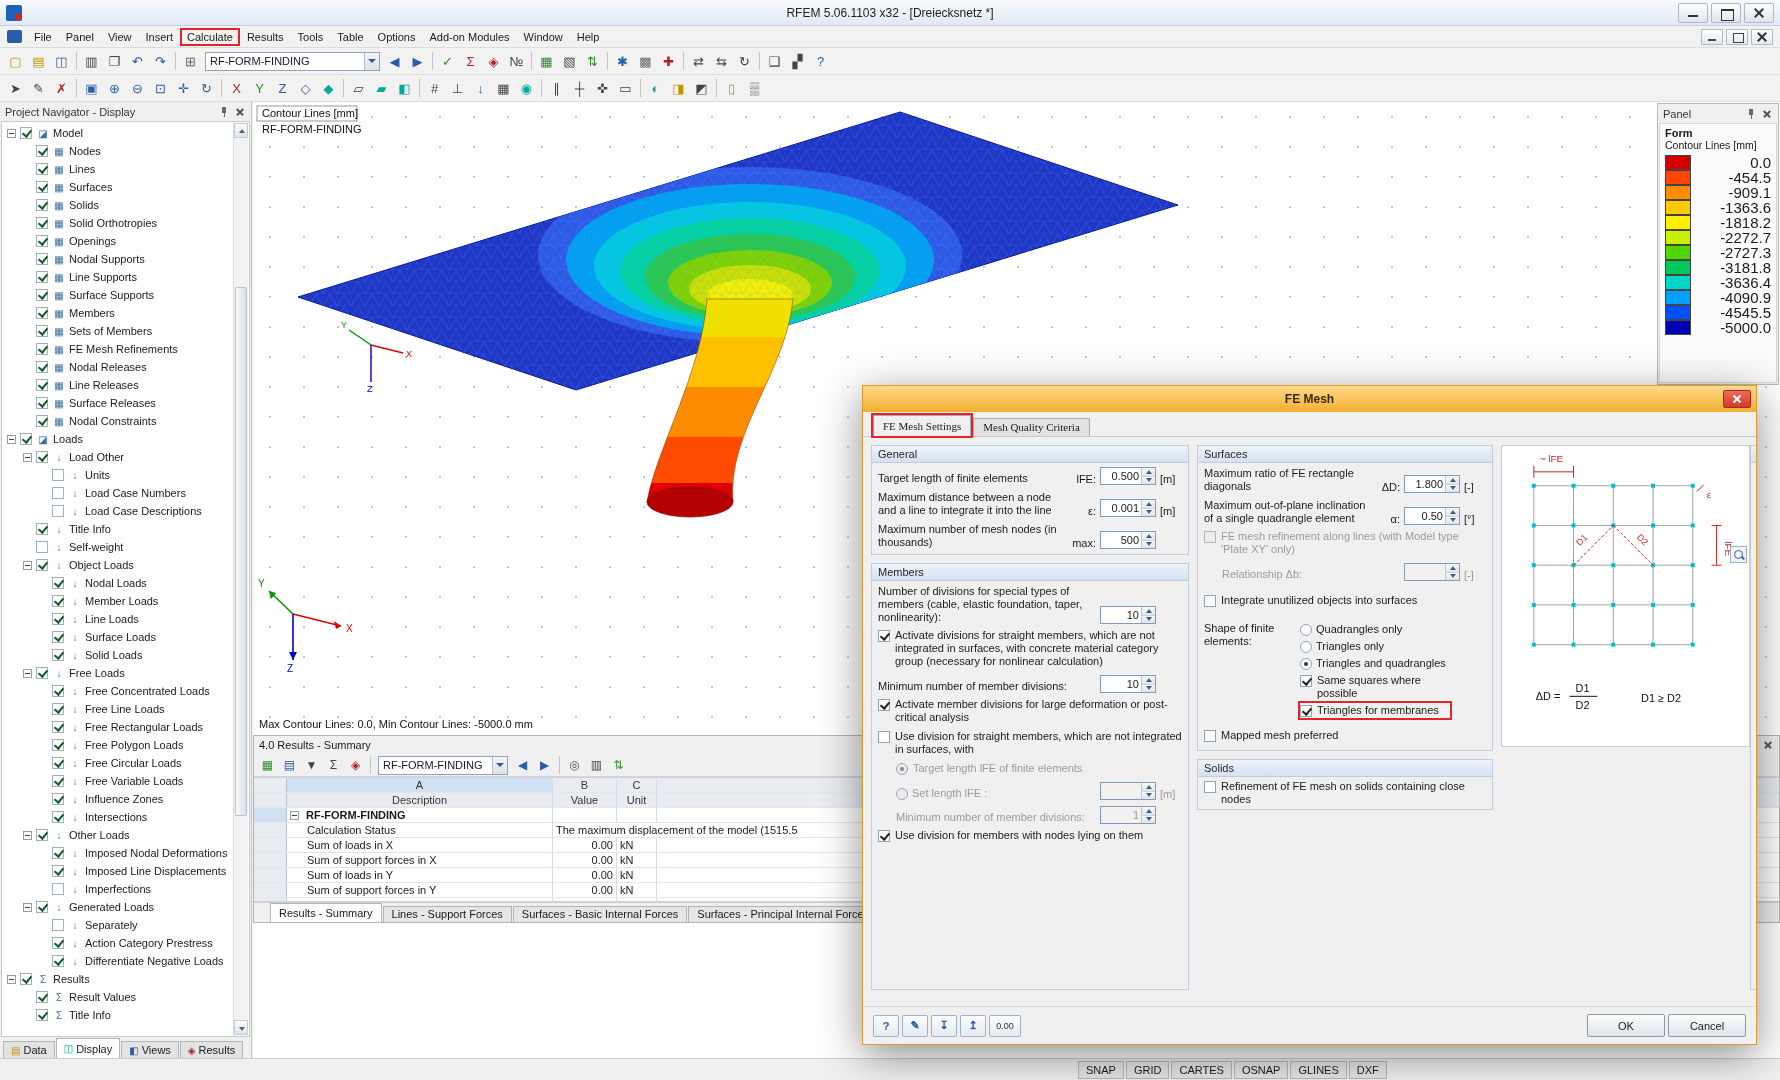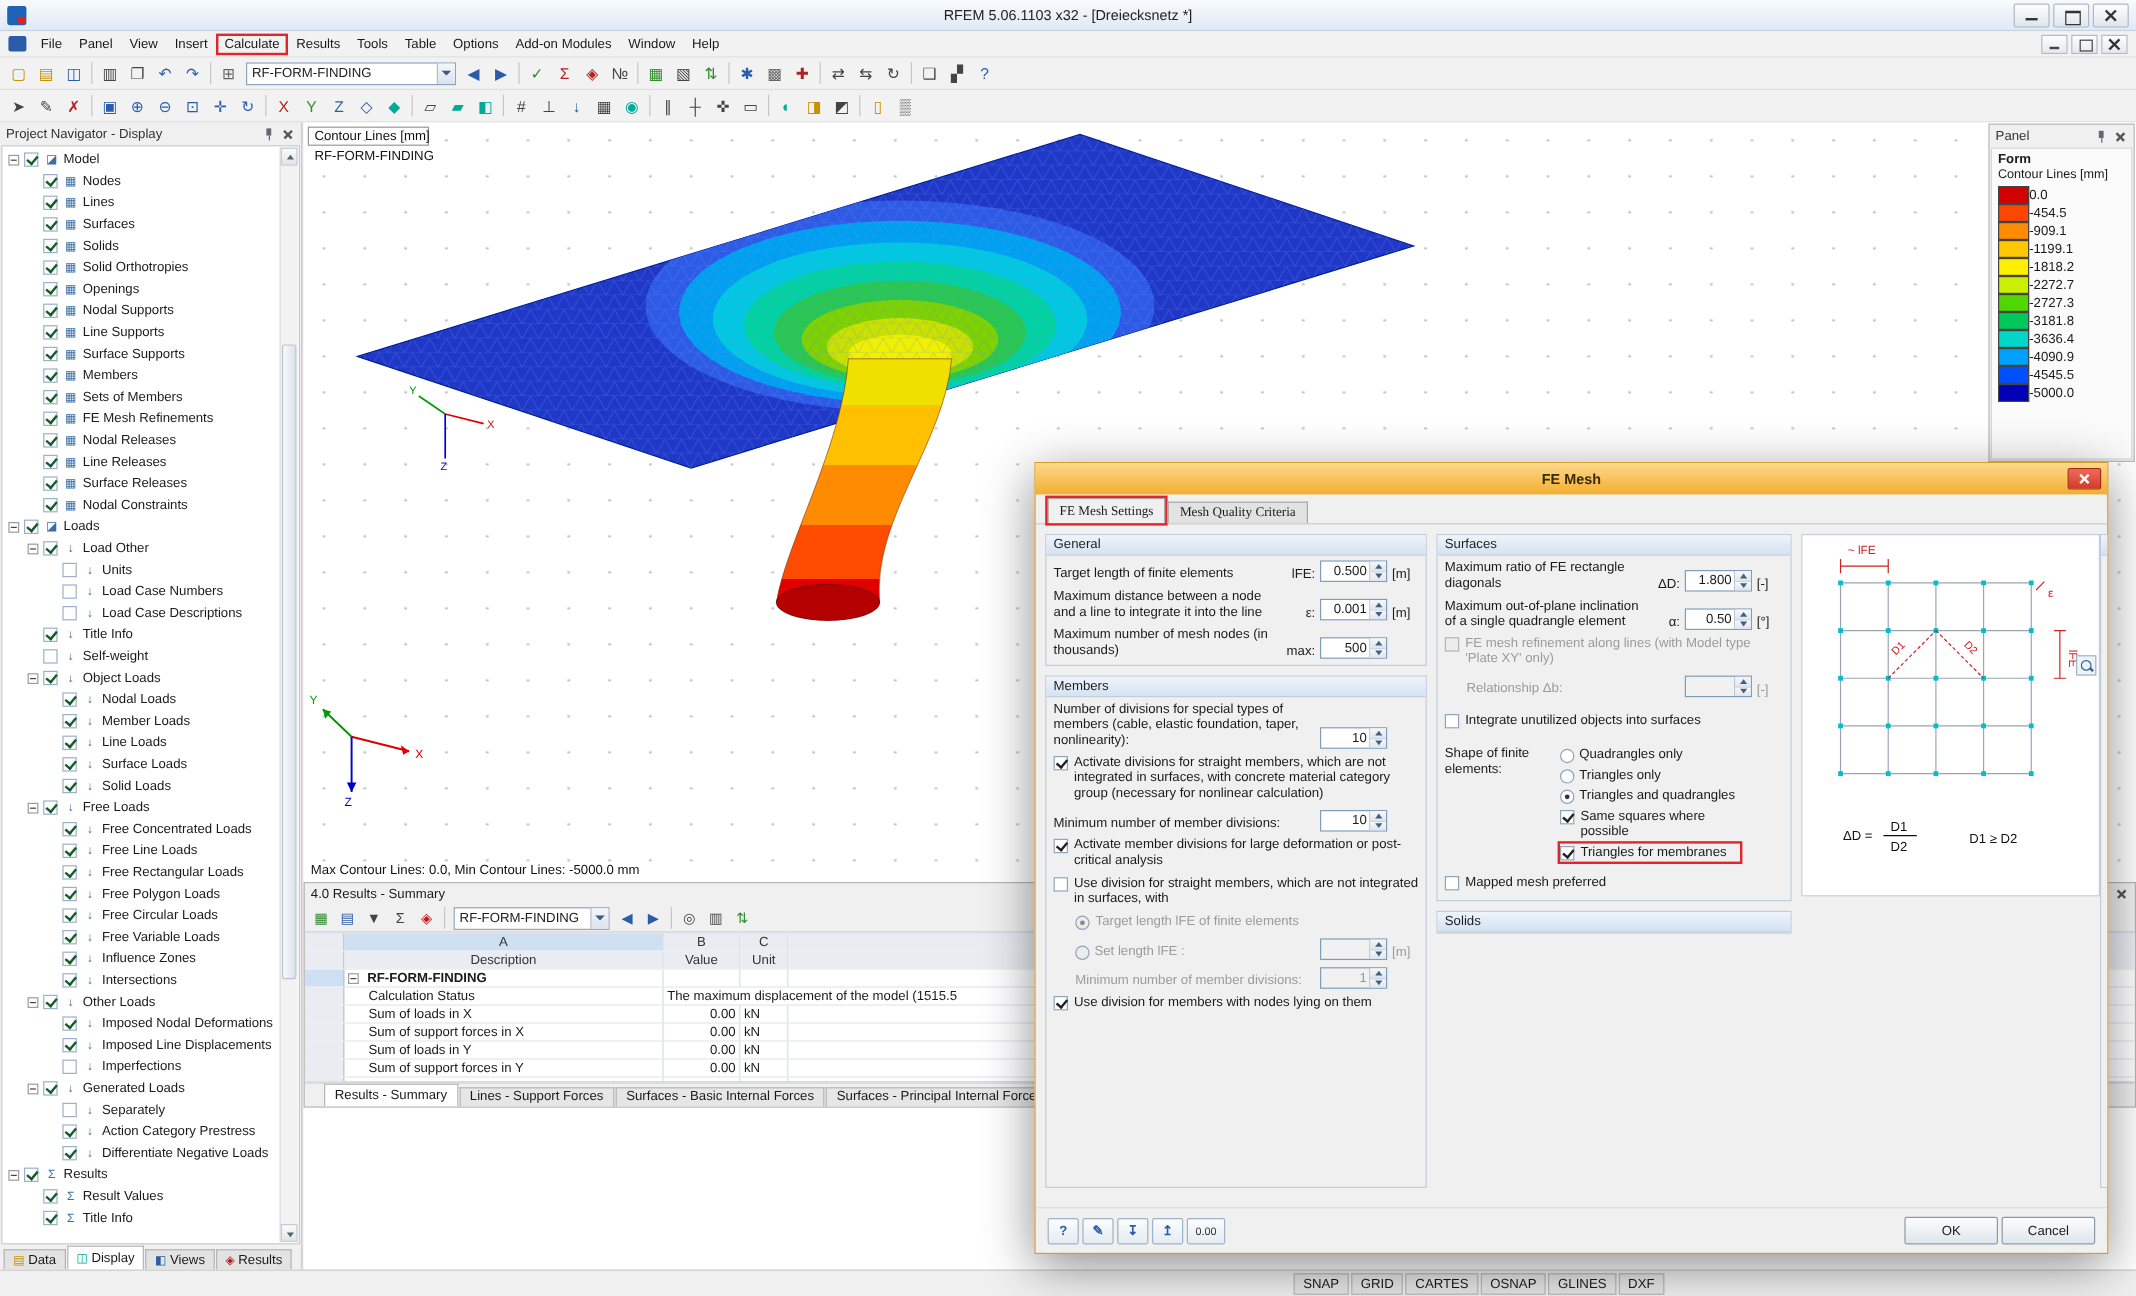--- a/index.html
+++ b/index.html
@@ -113,21 +113,21 @@
   .rtab { padding:0 8px; border:1px solid #b5b5b5; border-bottom:none; background:#e6e6e6; margin-right:1px;
     height:16px; line-height:15px; white-space:nowrap; }
   .rtab.act { background:#fff; height:19px; line-height:18px; }
 
   
   .rpanel { position:absolute; right:1px; top:103px; width:122px; height:282px; background:#f0f0f0;
     border:1px solid #b9b9b9; display:flex; flex-direction:column; z-index:3; }
   .rp-body { flex:1; background:#fbfbfb; margin:0 1px 1px; border:1px solid #d7d7d7; padding:3px 5px; overflow:hidden; }
   .srow { display:flex; align-items:center; height:15px; }
   .sbox { width:26px; height:15px; border:1px solid #444; margin-top:-1px; flex:none; }
-  .sval { flex:1; text-align:left; font-size:11px; }
+  .sval { flex:1; text-align:right; font-size:15px; }
 
   
   .statusbar { position:absolute; left:0; bottom:0; right:0; height:22px; background:#f0f0f0;
     border-top:1px solid #cdcdcd; display:flex; align-items:center; }
   .sb-group { margin-left:1078px; display:flex; }
   .sb-toggle { padding:1px 7px; border:1px solid #b9b9b9; background:#e6e6e6; margin-right:2px; line-height:14px; }
 
   
   .dialog { position:absolute; left:862px; top:385px; width:895px; height:660px; background:#f0f0f0;
     border:1px solid #d89c2e; box-shadow:0 10px 40px rgba(0,0,0,.45); display:flex; flex-direction:column; z-index:10; }
@@ -822,21 +822,21 @@
         <div class="srow">
           <span class="sbox" style="background: rgb(255, 70, 0);"></span>
           <span class="sval">-454.5</span>
         </div>
         <div class="srow">
           <span class="sbox" style="background: rgb(255, 140, 0);"></span>
           <span class="sval">-909.1</span>
         </div>
         <div class="srow">
           <span class="sbox" style="background: rgb(255, 200, 0);"></span>
-          <span class="sval">-1199.1</span>
+          <span class="sval">-1363.6</span>
         </div>
         <div class="srow">
           <span class="sbox" style="background: rgb(255, 240, 0);"></span>
           <span class="sval">-1818.2</span>
         </div>
         <div class="srow">
           <span class="sbox" style="background: rgb(200, 240, 0);"></span>
           <span class="sval">-2272.7</span>
         </div>
         <div class="srow">
@@ -1112,20 +1112,24 @@
           </span>
         </div>
         <div class="chkrow" style="margin-top:6px;padding-bottom:8px">
           <span class="chk"></span>
           <span class="lbl">Mapped mesh preferred</span>
         </div>
       </div>
 
       <div class="grp">
         <div class="ghead">Solids</div>
+        <div class="chkrow">
+          <span class="chk"></span>
+          <span class="lbl">Refinement of FE mesh on solids containing close nodes</span>
+        </div>
       </div>
     </div>
 
     <div class="dcol3">
       <div class="diag">
         <svg viewBox="0 0 249 302" style="width:100%;height:100%">
           <g stroke="#9aa5b1" stroke-width="1">
             <line x1="32" y1="40" x2="32" y2="200"></line>
               <line x1="72" y1="40" x2="72" y2="200"></line>
             <line x1="112" y1="40" x2="112" y2="200"></line>

